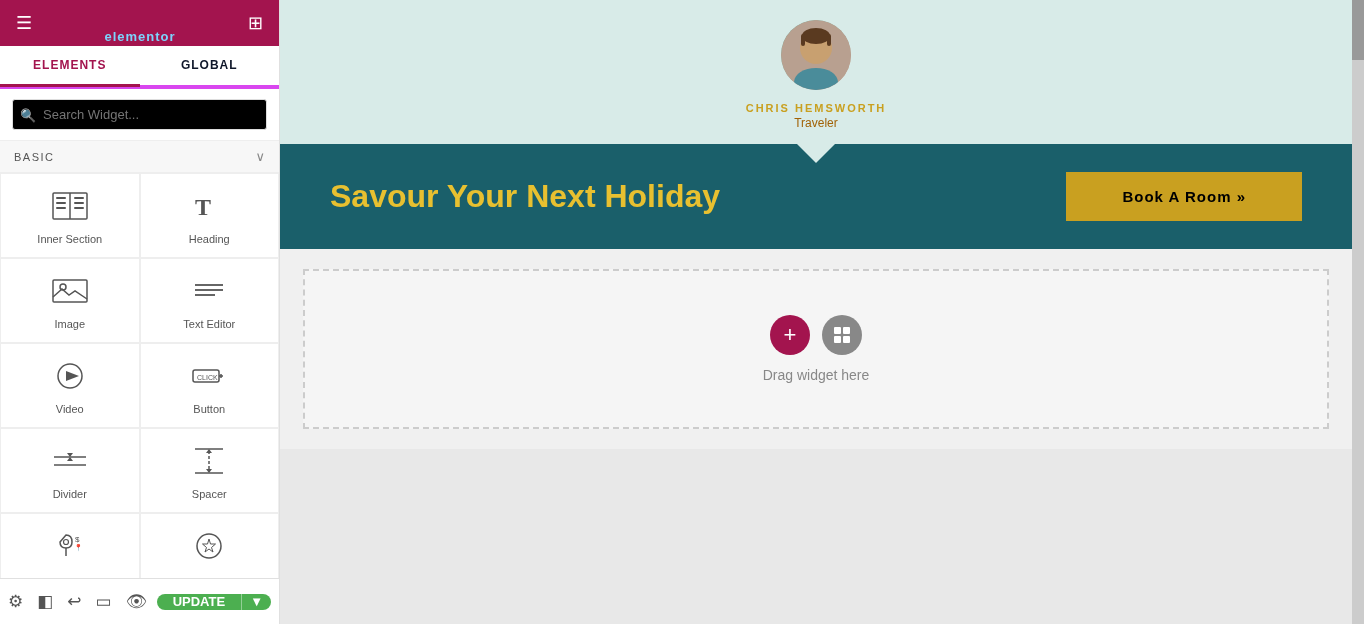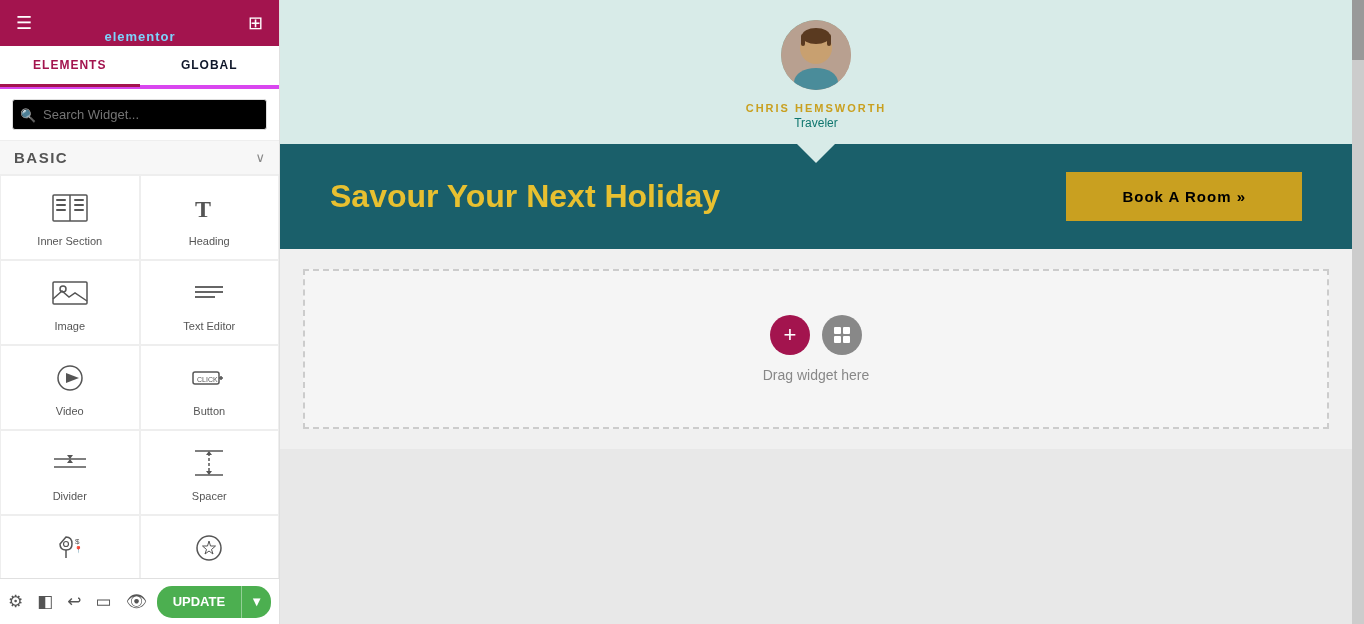--- a/index.html
+++ b/index.html
@@ -93,22 +93,22 @@
     .section-header {
       display: flex;
       align-items: center;
       justify-content: space-between;
       padding: 8px 14px;
       background: #f7f7f7;
       border-bottom: 1px solid #eee;
     }
 
     .section-label {
-      font-size: 15px;
-      font-weight: 700;
+      font-size: 11px;
+      font-weight: 400;
       letter-spacing: 1.5px;
       color: #555;
       text-transform: uppercase;
     }
 
     .section-chevron {
       color: #888;
       font-size: 13px;
     }
 
@@ -172,21 +172,21 @@
     .update-btn {
       display: flex;
       align-items: center;
       background: #4caf50;
       color: #fff;
       border: none;
       border-radius: 15px;
       font-size: 13px;
       font-weight: 600;
       cursor: pointer;
-      height: 32px;
+      height: 16px;
       overflow: hidden;
     }
 
     .update-main {
       padding: 0 16px;
       height: 100%;
       display: flex;
       align-items: center;
       border-right: 1px solid rgba(255,255,255,0.4);
     }
@@ -232,21 +232,21 @@
     .profile-name {
       color: #c9a020;
       font-size: 11px;
       font-weight: 700;
       letter-spacing: 2px;
       text-transform: uppercase;
       margin-top: 12px;
     }
 
     .profile-role {
-      color: #0f766e;
+      color: #a16207;
       font-size: 12px;
       padding: 2px 16px 14px;
     }
 
     
     .banner-section {
       background: #1a5f6a;
       display: flex;
       align-items: center;
       justify-content: space-between;

